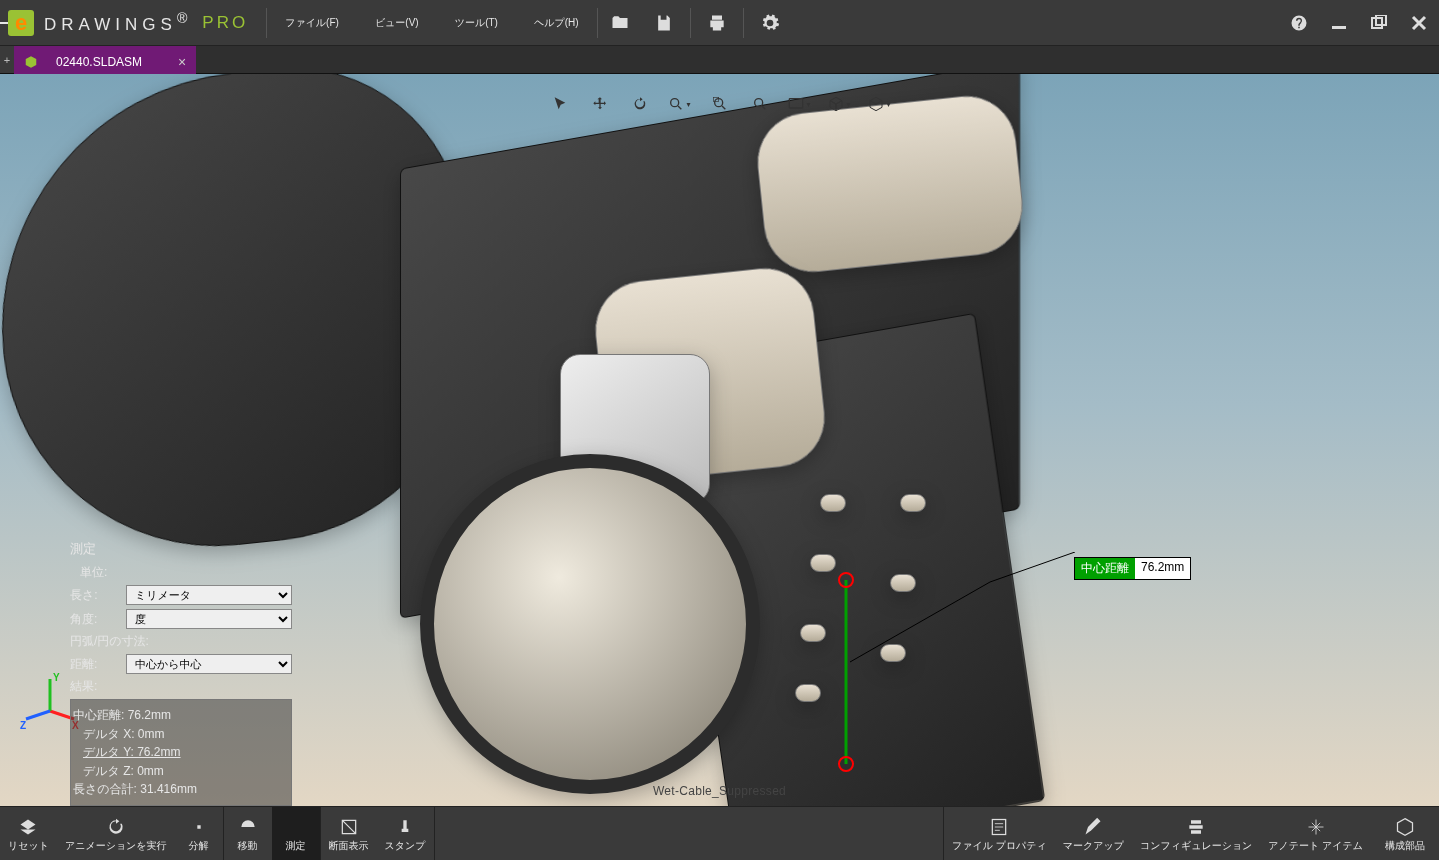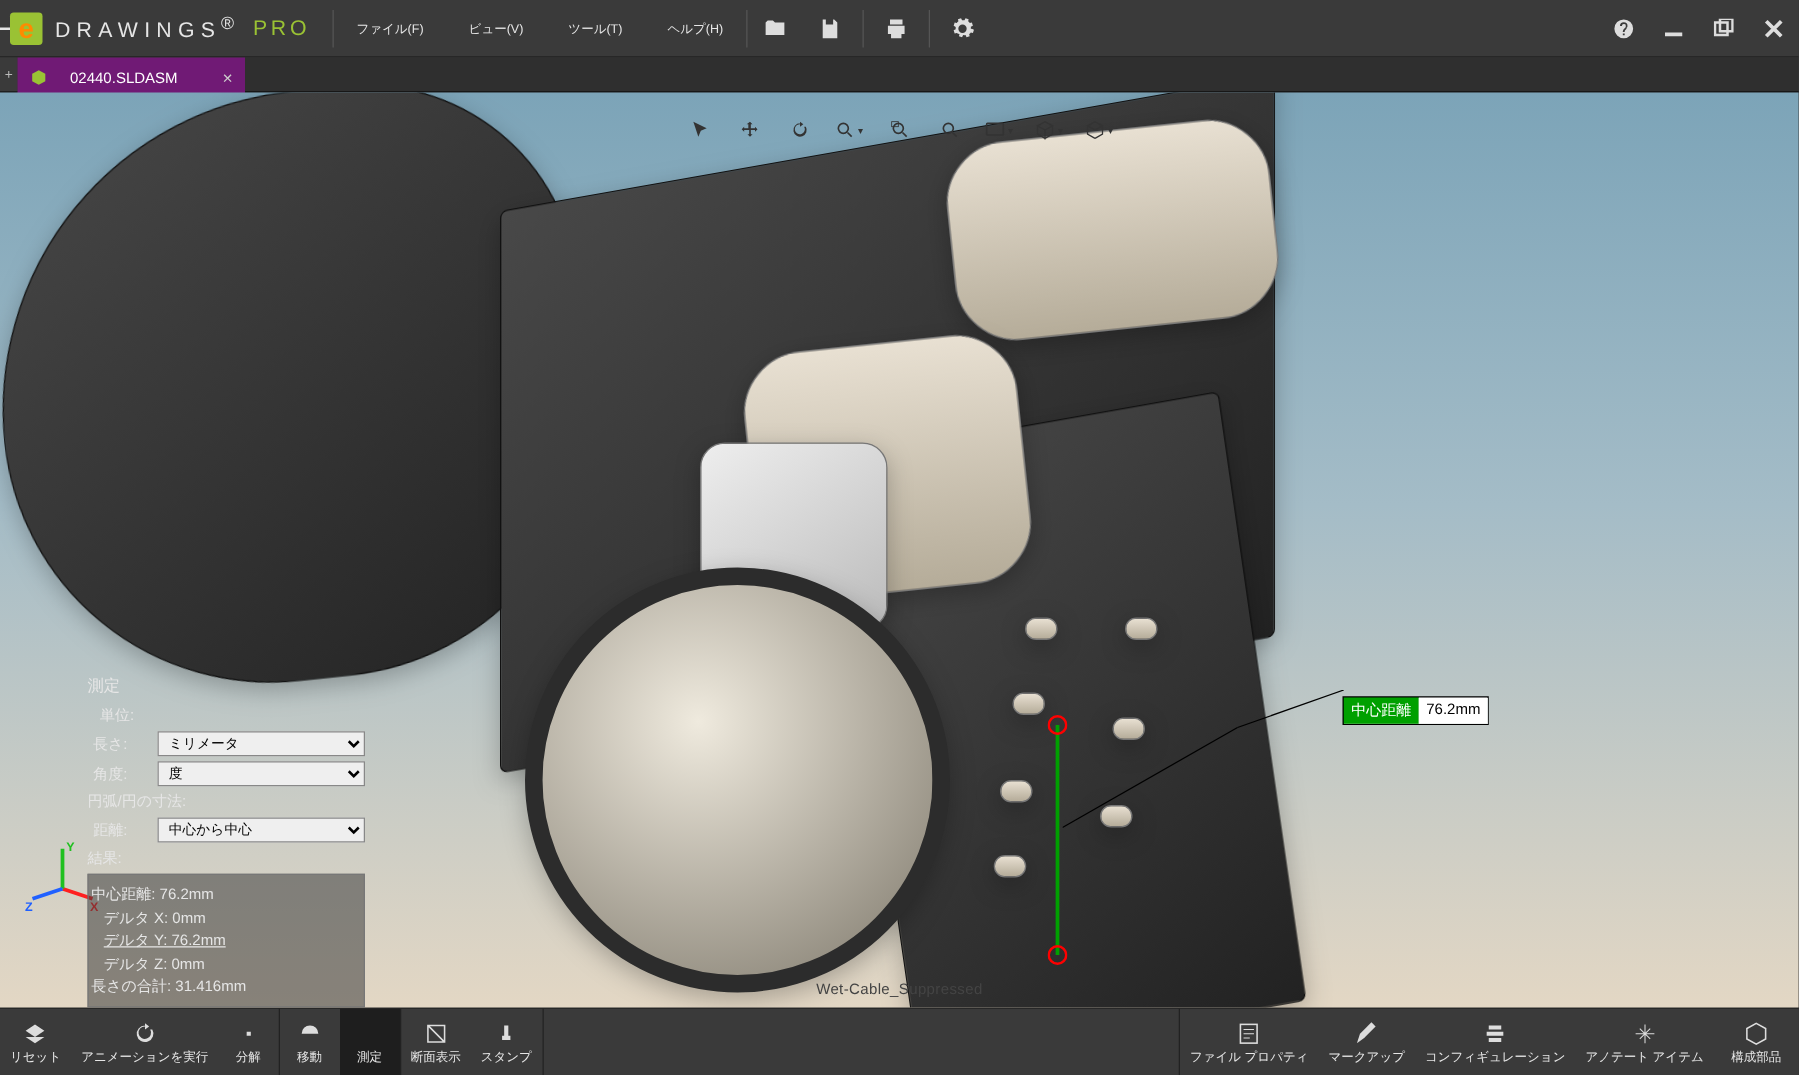--- a/index.html
+++ b/index.html
@@ -50,21 +50,21 @@
 
 
 .triad{ position:absolute; left:20px; bottom:75px; width:60px; height:60px;}
 .triad line{ stroke-width:3; }
 .triad text{ font-size:10px; font-weight:700; }
 
 
 .panel{ position:absolute; left:70px; top:460px; width:222px; color:#e6e6e6; font-size:12px; }
 .panel h3{ font-size:13px; font-weight:400; margin:6px 0 6px 0; }
 .panel .row{ display:flex; align-items:center; margin:4px 0; }
-.panel .row label{ width:56px; text-align:right; padding-right:24px;}
+.panel .row label{ width:56px; text-align:left; padding-right:24px;}
 .panel select{ flex:1; height:20px; background:#efefef; border:1px solid #888; font-size:11px; padding:0 4px; }
 .panel .section-title{ }
 .panel .box{ border:1px solid #777; background:rgba(60,60,60,.55); padding:6px 2px; margin-top:4px; line-height:1.55;}
 
 
 .config-label{ position:absolute; left:50%; bottom:8px; transform:translateX(-50%); color:#444; font-size:12px; letter-spacing:.3px;}
 
 
 .cmdbar{ height:54px; background:#3a3a3a; display:flex; align-items:stretch; color:#e6e6e6; border-top:1px solid #222;text-align:center;}
 .cmd{ min-width:48px; padding:4px 8px 2px 8px; display:flex; flex-direction:column; align-items:center; justify-content:center; gap:2px; font-size:10px; cursor:pointer;}

